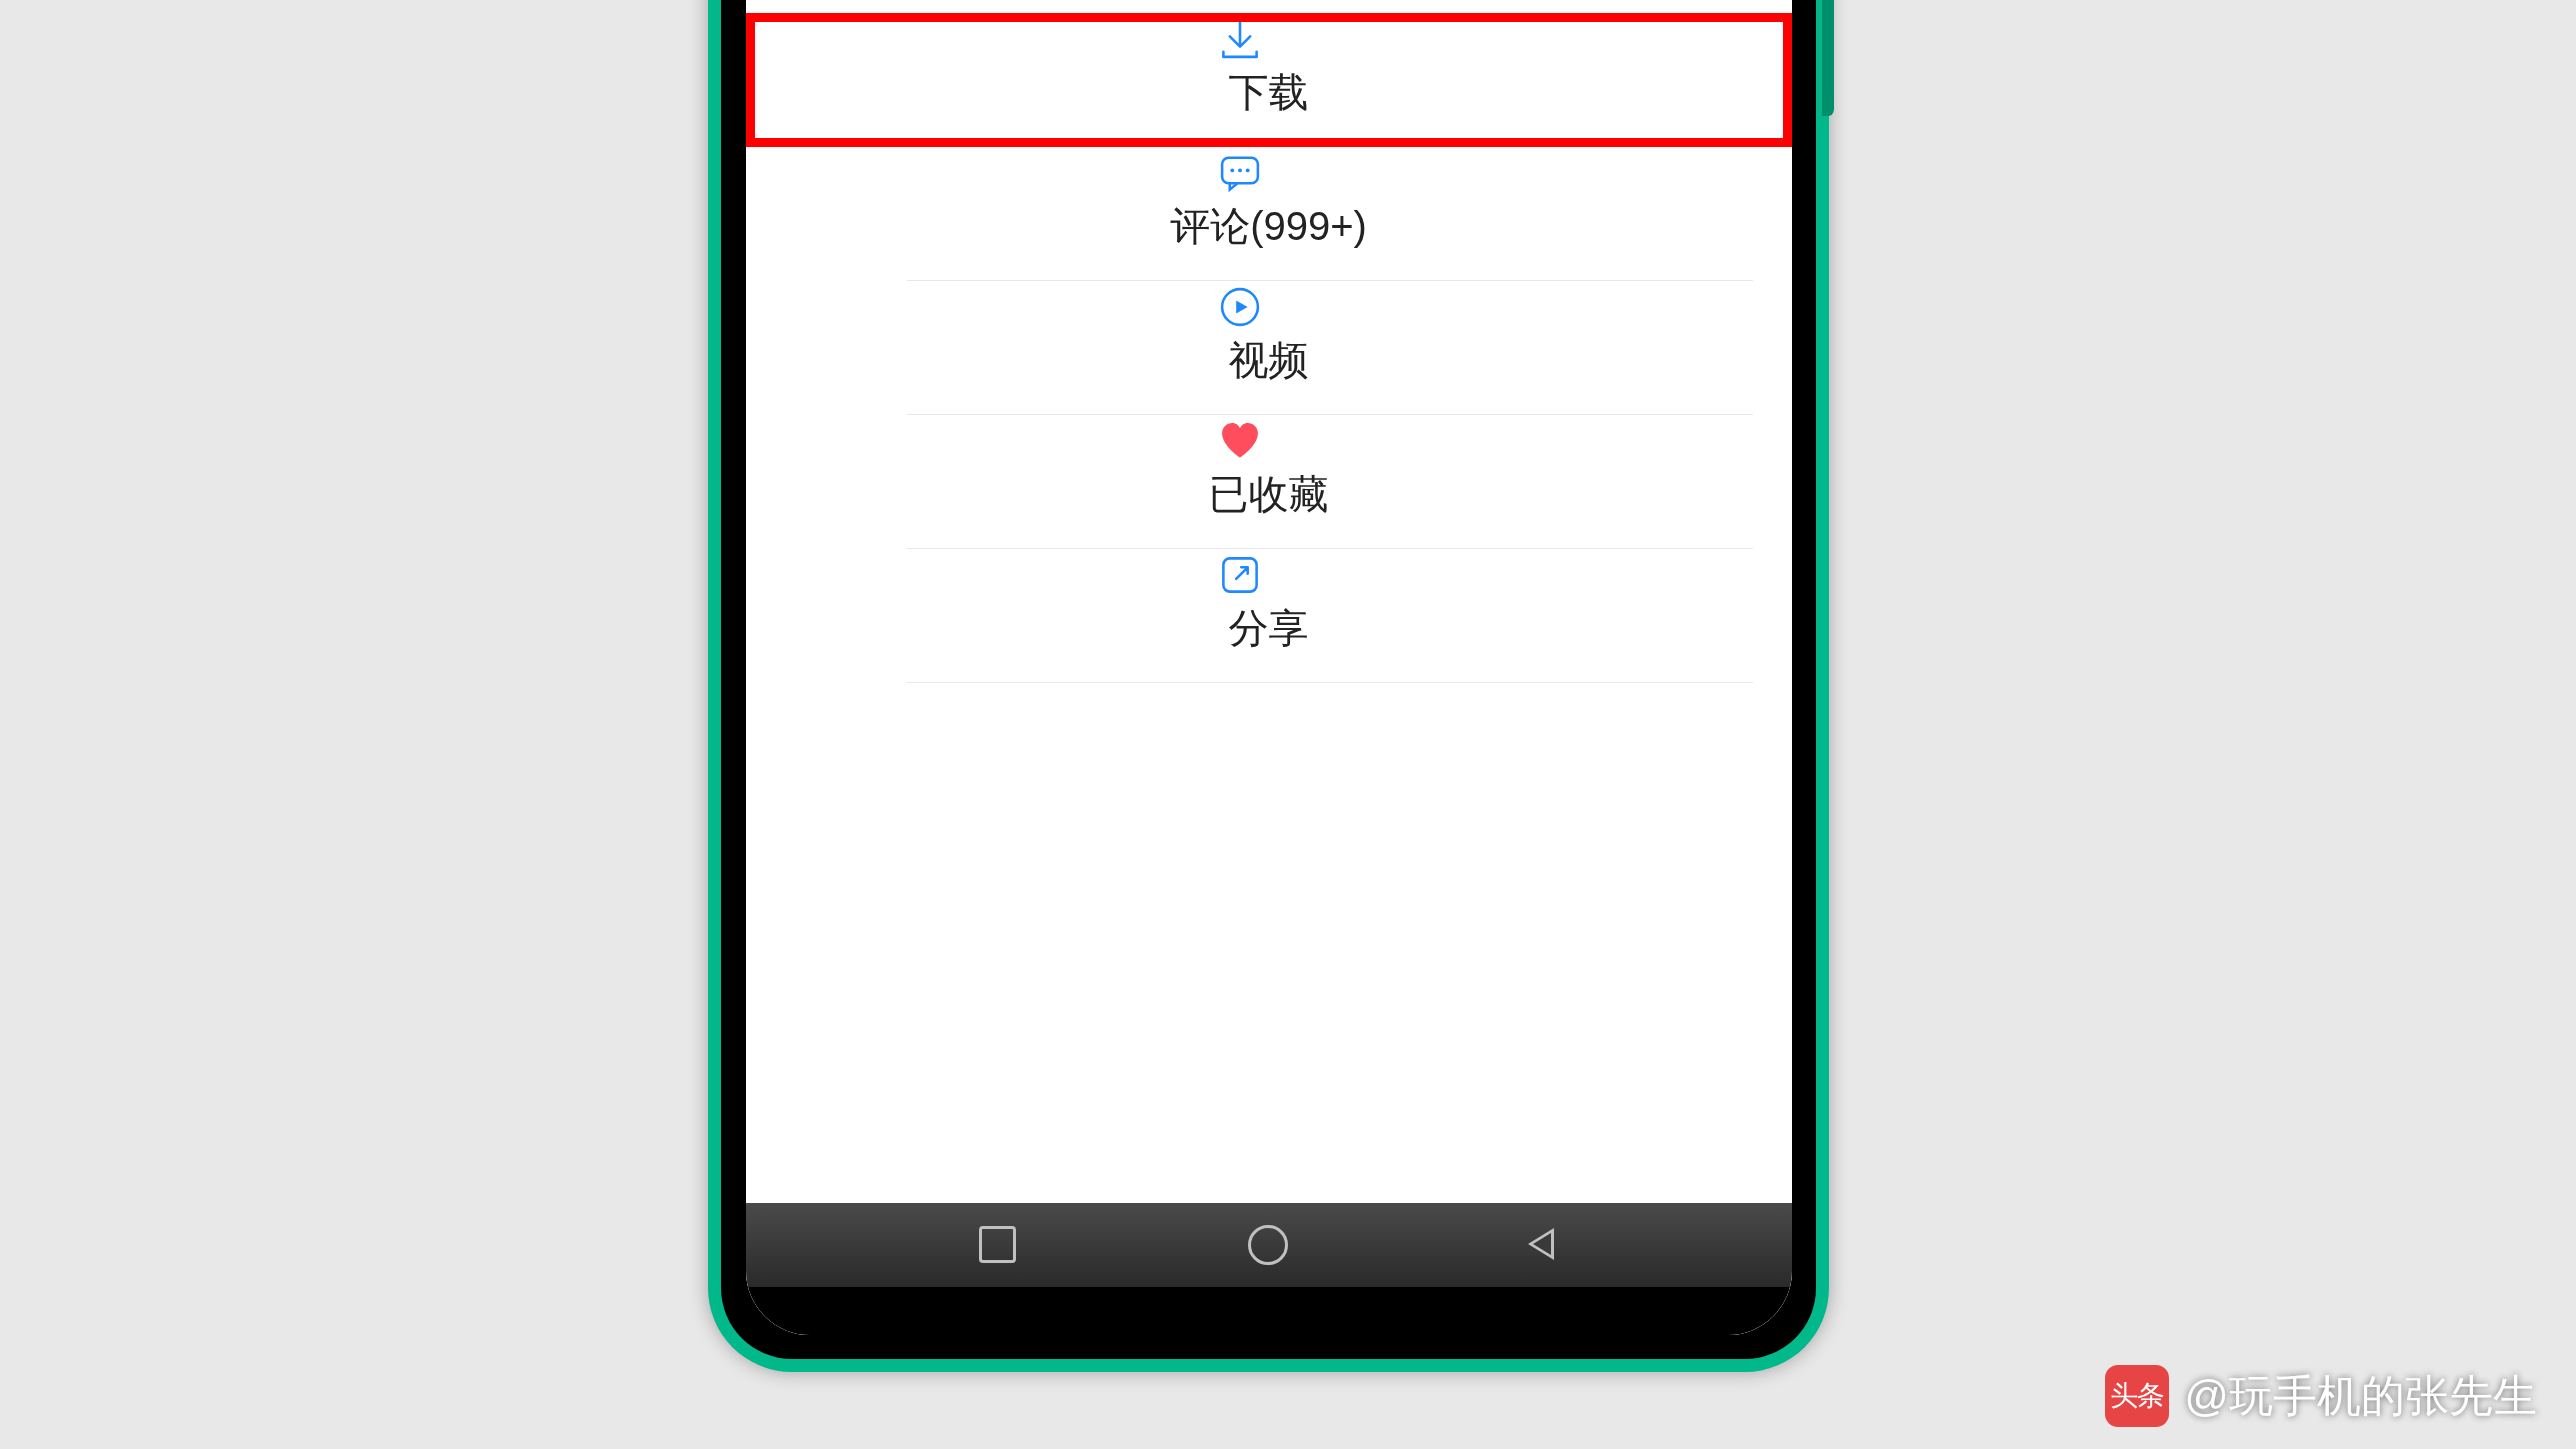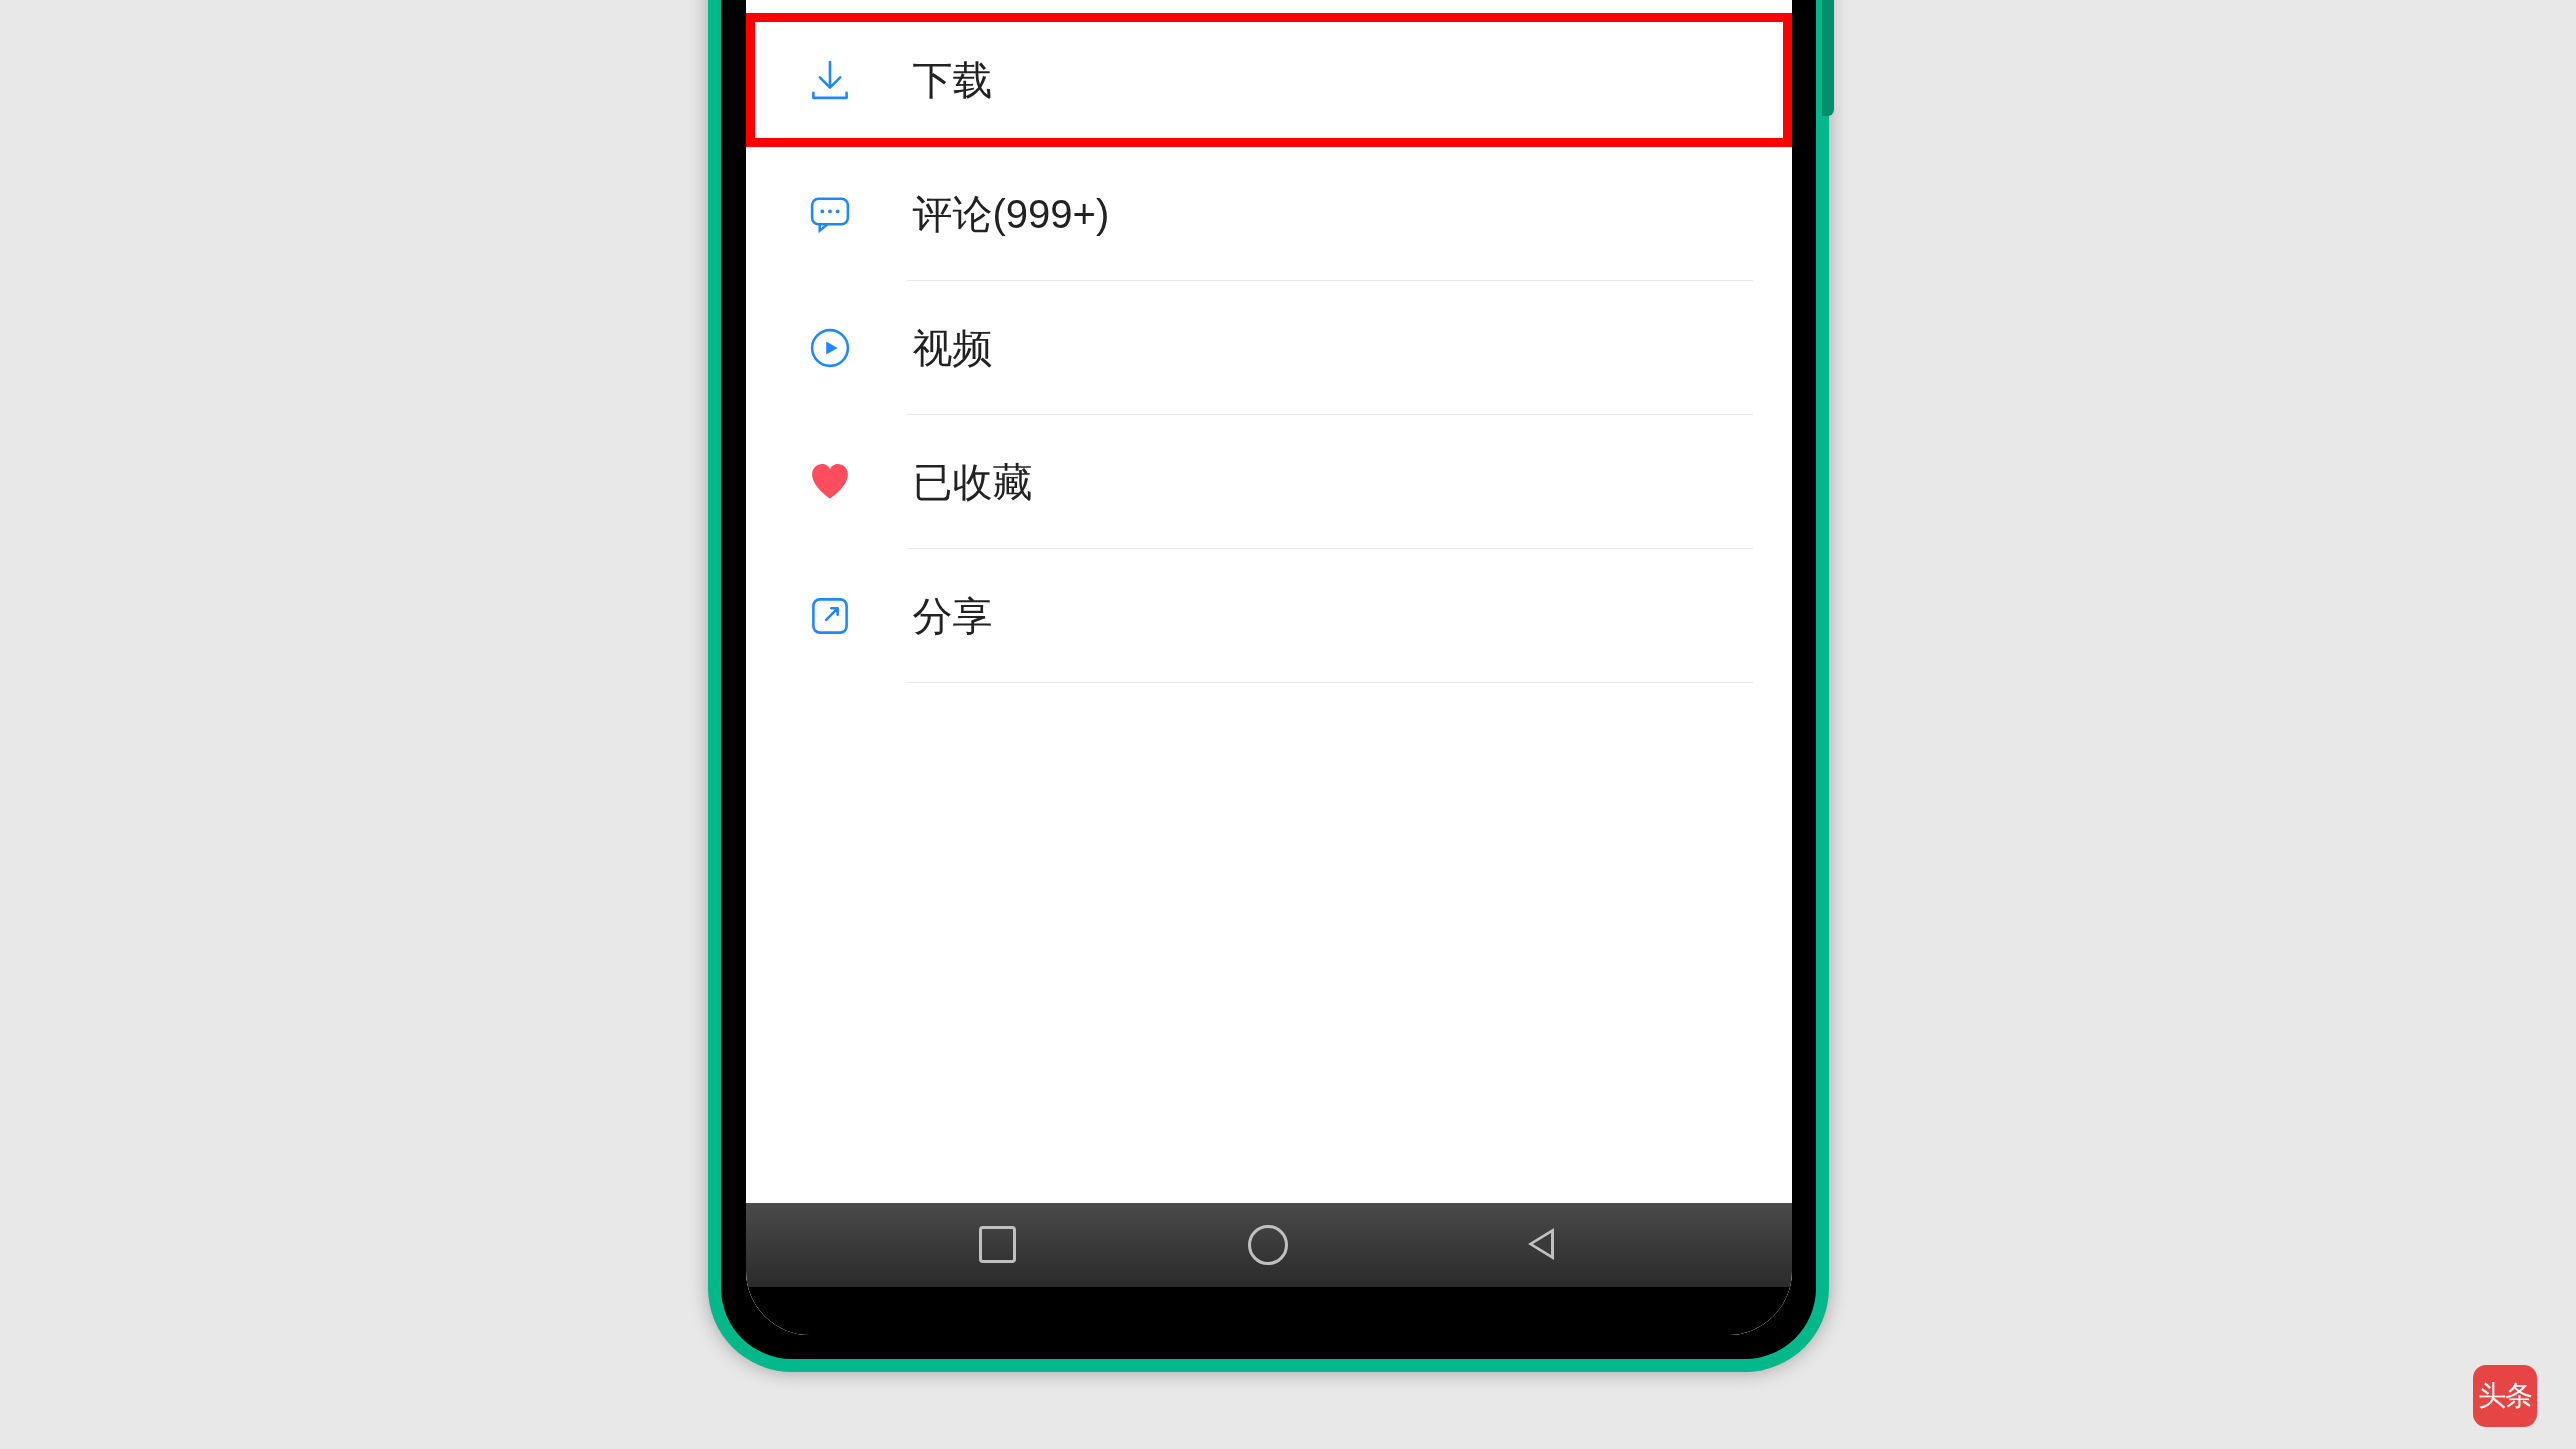--- a/index.html
+++ b/index.html
@@ -54,20 +54,21 @@
     .menu-list {
       flex: 1;
       padding-top: 142px;
     }
     .menu-item {
       display: flex;
       align-items: center;
       padding: 0 58px;
       height: 134px;
       position: relative;
+      flex-direction: column;
     }
     .menu-item.highlighted {
       outline: 9px solid #ff0000;
       outline-offset: -9px;
     }
     .divider {
       position: absolute;
       bottom: 0;
       left: 161px;
       right: 39px;
@@ -257,14 +258,15 @@
           <div class="nav-triangle"></div>
         </div>
       </div>
       <div class="bottom-curve"></div>
     </div>
   </div>
 </div>
 
 <div class="watermark">
   <div class="wm-logo">头条</div>
+  <div class="wm-text">@玩手机的张先生</div>
 </div>
 
 
 </body></html>

